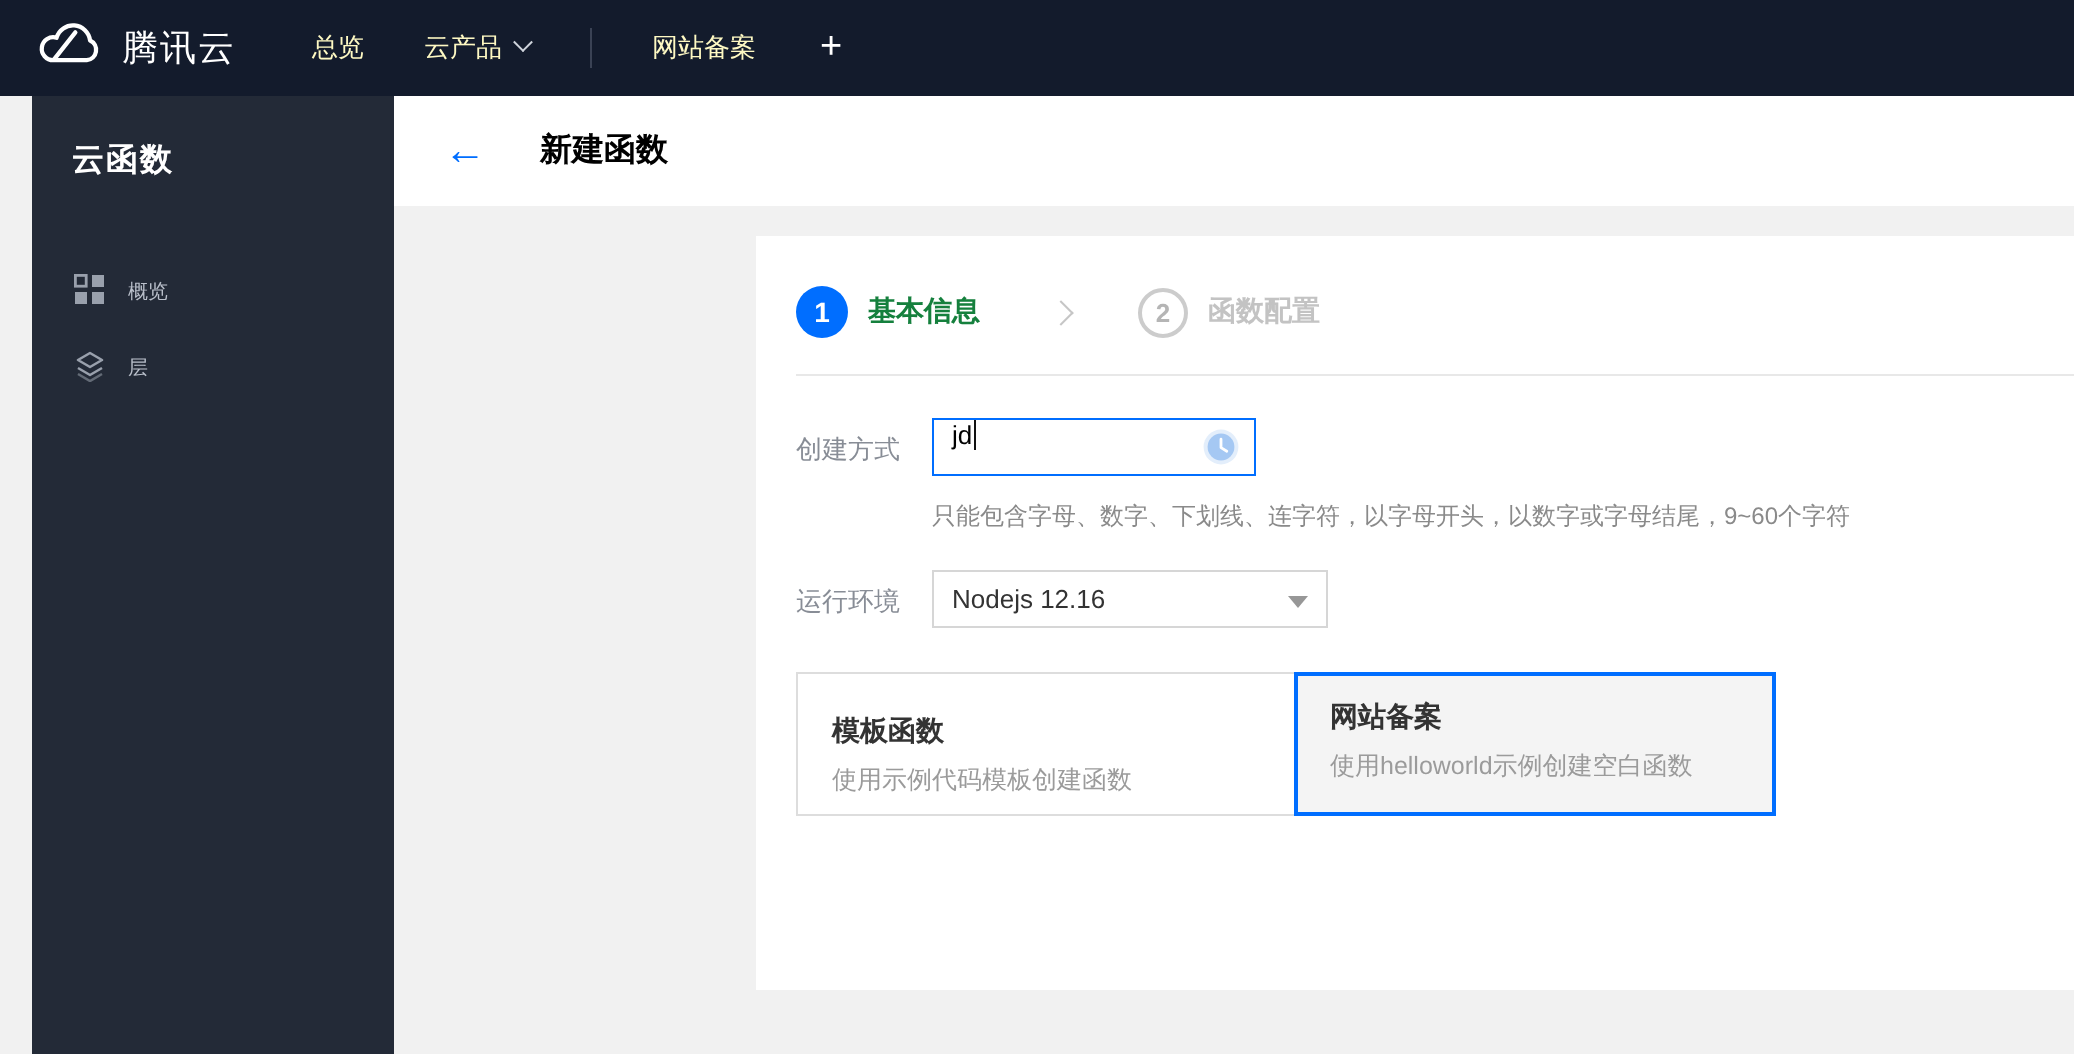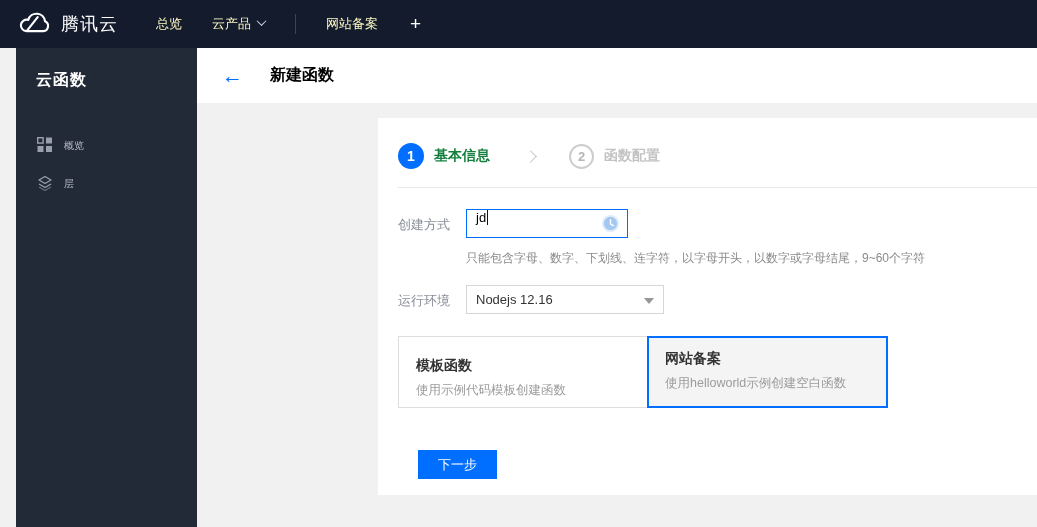--- a/index.html
+++ b/index.html
@@ -168,16 +168,15 @@
             <div class="card-title">模板函数</div>
             <div class="card-desc">使用示例代码模板创建函数</div>
           </div>
           <div class="method-card selected">
             <div class="card-title">网站备案</div>
             <div class="card-desc">使用helloworld示例创建空白函数</div>
           </div>
         </div>
       </div>
 
-      <button class="next-btn">下一步</button>
     </div>
   </div>
 </div>
 
 </body></html>

